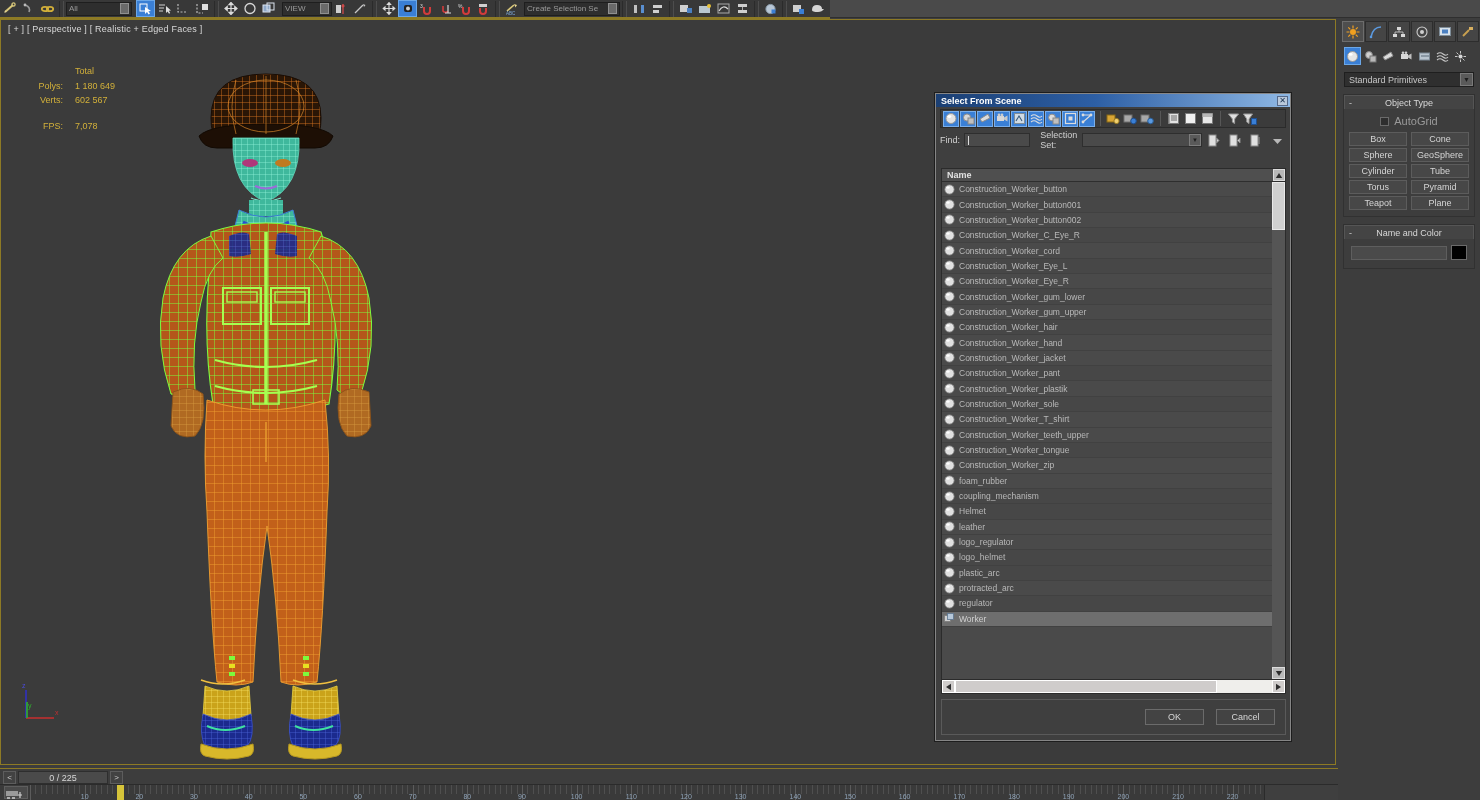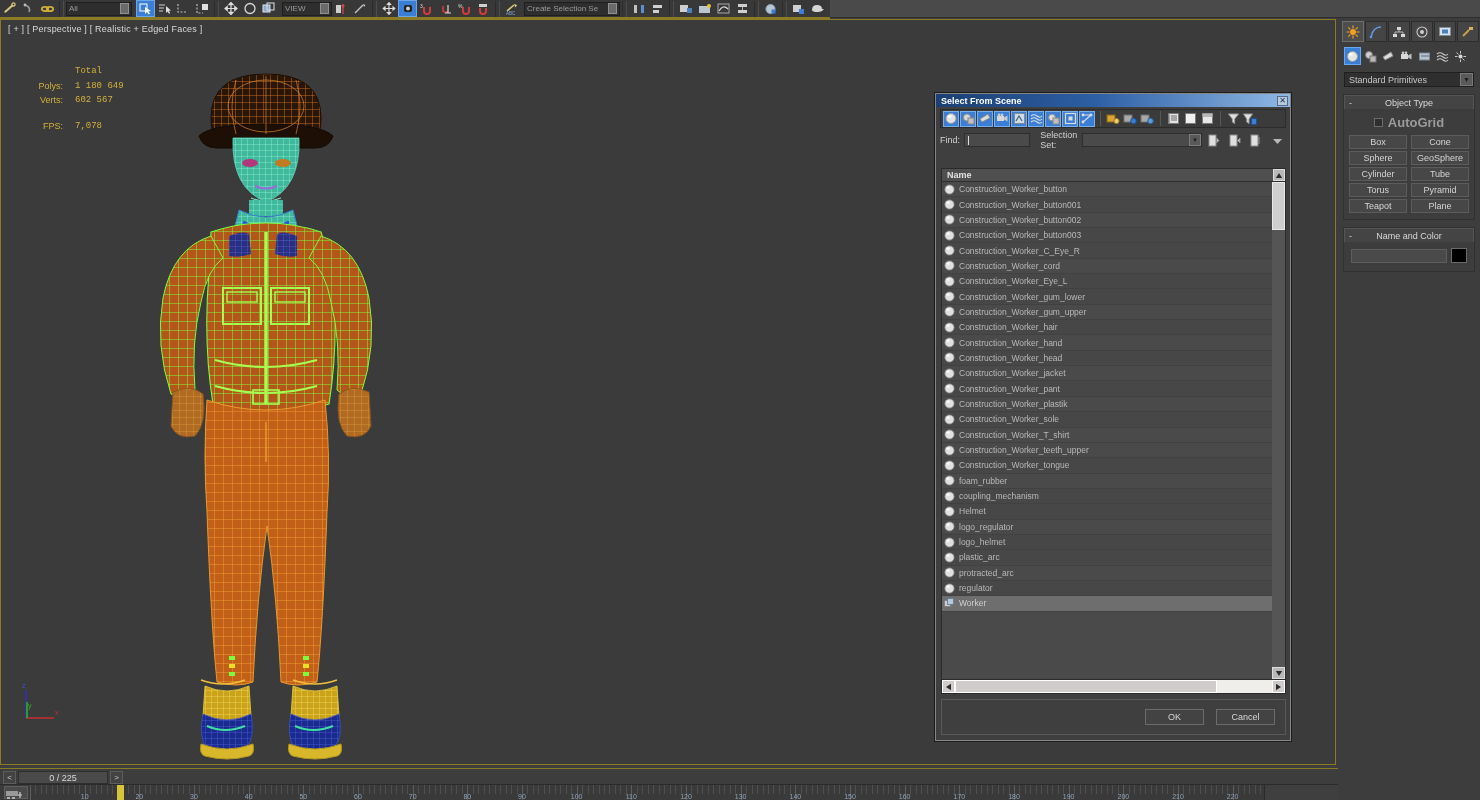--- a/index.html
+++ b/index.html
@@ -27,21 +27,21 @@
   .gold-line{ position:absolute; left:0; top:17px; width:830px; height:2px; background:#8d7a25; }
 
   
   .viewport{ position:absolute; left:0; top:19px; width:1336px; height:746px;
     background:#3b3b3b; border:1px solid #8d7a25; overflow:hidden; }
   .vp-label{ position:absolute; left:7px; top:4px; color:#d8d8d8; font-size:9px; letter-spacing:0.2px;}
   .vp-stats{ position:absolute; left:22px; top:44px; color:#d2b03a; font-size:9px; line-height:14.5px;}
   .vp-stats table{ border-collapse:collapse; font-size:9px; color:#d2b03a;}
   .vp-stats td{ padding:0 4px 0 0; vertical-align:top;}
   .vp-stats td.lbl{ text-align:right; width:44px;}
-  .vp-stats td.val{ padding-left:8px;font-family:Liberation Mono, monospace; }
+  .vp-stats td.val{ padding-left:8px; }
   .spacer-row td{ height:11px; }
 
   
   .tripod{ position:absolute; left:18px; bottom:38px; width:46px; height:48px;}
   
   .figure{ position:absolute; left:150px; top:40px; width:340px; height:710px; }
   svg.fig{ display:block; }
 
   
   .cmdpanel{ position:absolute; left:1338px; top:19px; width:142px; height:746px;
@@ -61,21 +61,21 @@
     border:1px solid #7a7a7a; display:flex; align-items:center; justify-content:center;
     color:#1d1d1d; font-size:7px;}
   .rollout{ margin:7px 5px 0 5px; border:1px solid #313131; background:#3d3d3d;}
   .ro-head{ height:14px; background:#444; border:1px solid #555; border-width:1px 1px 0 1px;
     display:flex; align-items:center; justify-content:center; position:relative;
     color:#d8d8d8; font-size:9px;}
   .ro-head .minus{ position:absolute; left:4px; color:#cfcfcf; font-size:9px;}
   .ro-body{ padding:4px 5px 6px 5px;}
   .autogrid{ display:flex; align-items:center; justify-content:center; margin:2px 0 5px 0;}
   .chk{ width:9px; height:9px; background:#2e2e2e; border:1px solid #6a6a6a; margin-right:5px;}
-  .autogrid span{ color:#9a9a9a; font-size:13px;font-weight:bold;}
+  .autogrid span{ color:#9a9a9a; font-size:11px;}
   .btngrid{ display:grid; grid-template-columns:1fr 1fr; gap:2px 4px;}
   .objbtn{ height:14px; background:#474747; border:1px solid #5c5c5c;
     color:#d5d5d5; font-size:9px; display:flex; align-items:center; justify-content:center;}
   .namecolor{ display:flex; align-items:center; gap:4px; padding:2px 2px;}
   .nc-field{ flex:1; height:14px; background:#4a4a4a; border:1px solid #5e5e5e;}
   .nc-swatch{ width:16px; height:15px; background:#000; border:1px solid #6a6a6a;}
 
   
   .dlg{ position:absolute; left:934px; top:73px; width:356px; height:648px;
     background:#3f3f3f; border:1px solid #868686; box-shadow:0 0 0 1px #1d1d1d;}
@@ -713,183 +713,192 @@
               </span>
               <span class="nm">Construction_Worker_button002</span>
             </div>
             <div class="row alt">
               <span class="ico">
                 <svg width="11" height="11" viewBox="0 0 11 11">
                   <circle cx="5.5" cy="5.5" r="4.6" fill="#e0e0e0" stroke="#8e8e8e" stroke-width="0.8"></circle>
                   <ellipse cx="4" cy="3.6" rx="1.8" ry="1.2" fill="#fdfdfd"></ellipse>
                 </svg>
               </span>
-              <span class="nm">Construction_Worker_button003</span>
+              <span class="nm">Construction_Worker_C_Eye_R</span>
+            </div>
+            <div class="row">
+              <span class="ico">
+                <svg width="11" height="11" viewBox="0 0 11 11">
+                  <circle cx="5.5" cy="5.5" r="4.6" fill="#e0e0e0" stroke="#8e8e8e" stroke-width="0.8"></circle>
+                  <ellipse cx="4" cy="3.6" rx="1.8" ry="1.2" fill="#fdfdfd"></ellipse>
+                </svg>
+              </span>
+              <span class="nm">Construction_Worker_cord</span>
             </div>
             <div class="row alt">
               <span class="ico">
                 <svg width="11" height="11" viewBox="0 0 11 11">
                   <circle cx="5.5" cy="5.5" r="4.6" fill="#e0e0e0" stroke="#8e8e8e" stroke-width="0.8"></circle>
                   <ellipse cx="4" cy="3.6" rx="1.8" ry="1.2" fill="#fdfdfd"></ellipse>
                 </svg>
               </span>
-              <span class="nm">Construction_Worker_C_Eye_R</span>
-            </div>
-            <div class="row">
-              <span class="ico">
-                <svg width="11" height="11" viewBox="0 0 11 11">
-                  <circle cx="5.5" cy="5.5" r="4.6" fill="#e0e0e0" stroke="#8e8e8e" stroke-width="0.8"></circle>
-                  <ellipse cx="4" cy="3.6" rx="1.8" ry="1.2" fill="#fdfdfd"></ellipse>
-                </svg>
-              </span>
-              <span class="nm">Construction_Worker_cord</span>
+              <span class="nm">Construction_Worker_Eye_L</span>
+            </div>
+            <div class="row">
+              <span class="ico">
+                <svg width="11" height="11" viewBox="0 0 11 11">
+                  <circle cx="5.5" cy="5.5" r="4.6" fill="#e0e0e0" stroke="#8e8e8e" stroke-width="0.8"></circle>
+                  <ellipse cx="4" cy="3.6" rx="1.8" ry="1.2" fill="#fdfdfd"></ellipse>
+                </svg>
+              </span>
+              <span class="nm">Construction_Worker_Eye_R</span>
             </div>
             <div class="row alt">
               <span class="ico">
                 <svg width="11" height="11" viewBox="0 0 11 11">
                   <circle cx="5.5" cy="5.5" r="4.6" fill="#e0e0e0" stroke="#8e8e8e" stroke-width="0.8"></circle>
                   <ellipse cx="4" cy="3.6" rx="1.8" ry="1.2" fill="#fdfdfd"></ellipse>
                 </svg>
               </span>
-              <span class="nm">Construction_Worker_Eye_L</span>
+              <span class="nm">Construction_Worker_gum_lower</span>
+            </div>
+            <div class="row">
+              <span class="ico">
+                <svg width="11" height="11" viewBox="0 0 11 11">
+                  <circle cx="5.5" cy="5.5" r="4.6" fill="#e0e0e0" stroke="#8e8e8e" stroke-width="0.8"></circle>
+                  <ellipse cx="4" cy="3.6" rx="1.8" ry="1.2" fill="#fdfdfd"></ellipse>
+                </svg>
+              </span>
+              <span class="nm">Construction_Worker_gum_upper</span>
             </div>
             <div class="row alt">
               <span class="ico">
                 <svg width="11" height="11" viewBox="0 0 11 11">
                   <circle cx="5.5" cy="5.5" r="4.6" fill="#e0e0e0" stroke="#8e8e8e" stroke-width="0.8"></circle>
                   <ellipse cx="4" cy="3.6" rx="1.8" ry="1.2" fill="#fdfdfd"></ellipse>
                 </svg>
               </span>
-              <span class="nm">Construction_Worker_gum_lower</span>
-            </div>
-            <div class="row">
-              <span class="ico">
-                <svg width="11" height="11" viewBox="0 0 11 11">
-                  <circle cx="5.5" cy="5.5" r="4.6" fill="#e0e0e0" stroke="#8e8e8e" stroke-width="0.8"></circle>
-                  <ellipse cx="4" cy="3.6" rx="1.8" ry="1.2" fill="#fdfdfd"></ellipse>
-                </svg>
-              </span>
-              <span class="nm">Construction_Worker_gum_upper</span>
+              <span class="nm">Construction_Worker_hair</span>
+            </div>
+            <div class="row">
+              <span class="ico">
+                <svg width="11" height="11" viewBox="0 0 11 11">
+                  <circle cx="5.5" cy="5.5" r="4.6" fill="#e0e0e0" stroke="#8e8e8e" stroke-width="0.8"></circle>
+                  <ellipse cx="4" cy="3.6" rx="1.8" ry="1.2" fill="#fdfdfd"></ellipse>
+                </svg>
+              </span>
+              <span class="nm">Construction_Worker_hand</span>
+            </div>
+            <div class="row">
+              <span class="ico">
+                <svg width="11" height="11" viewBox="0 0 11 11">
+                  <circle cx="5.5" cy="5.5" r="4.6" fill="#e0e0e0" stroke="#8e8e8e" stroke-width="0.8"></circle>
+                  <ellipse cx="4" cy="3.6" rx="1.8" ry="1.2" fill="#fdfdfd"></ellipse>
+                </svg>
+              </span>
+              <span class="nm">Construction_Worker_jacket</span>
             </div>
             <div class="row alt">
               <span class="ico">
                 <svg width="11" height="11" viewBox="0 0 11 11">
                   <circle cx="5.5" cy="5.5" r="4.6" fill="#e0e0e0" stroke="#8e8e8e" stroke-width="0.8"></circle>
                   <ellipse cx="4" cy="3.6" rx="1.8" ry="1.2" fill="#fdfdfd"></ellipse>
                 </svg>
               </span>
-              <span class="nm">Construction_Worker_hair</span>
-            </div>
-            <div class="row">
-              <span class="ico">
-                <svg width="11" height="11" viewBox="0 0 11 11">
-                  <circle cx="5.5" cy="5.5" r="4.6" fill="#e0e0e0" stroke="#8e8e8e" stroke-width="0.8"></circle>
-                  <ellipse cx="4" cy="3.6" rx="1.8" ry="1.2" fill="#fdfdfd"></ellipse>
-                </svg>
-              </span>
-              <span class="nm">Construction_Worker_hand</span>
+              <span class="nm">Construction_Worker_pant</span>
+            </div>
+            <div class="row">
+              <span class="ico">
+                <svg width="11" height="11" viewBox="0 0 11 11">
+                  <circle cx="5.5" cy="5.5" r="4.6" fill="#e0e0e0" stroke="#8e8e8e" stroke-width="0.8"></circle>
+                  <ellipse cx="4" cy="3.6" rx="1.8" ry="1.2" fill="#fdfdfd"></ellipse>
+                </svg>
+              </span>
+              <span class="nm">Construction_Worker_plastik</span>
             </div>
             <div class="row alt">
               <span class="ico">
                 <svg width="11" height="11" viewBox="0 0 11 11">
                   <circle cx="5.5" cy="5.5" r="4.6" fill="#e0e0e0" stroke="#8e8e8e" stroke-width="0.8"></circle>
                   <ellipse cx="4" cy="3.6" rx="1.8" ry="1.2" fill="#fdfdfd"></ellipse>
                 </svg>
               </span>
-              <span class="nm">Construction_Worker_head</span>
-            </div>
-            <div class="row">
-              <span class="ico">
-                <svg width="11" height="11" viewBox="0 0 11 11">
-                  <circle cx="5.5" cy="5.5" r="4.6" fill="#e0e0e0" stroke="#8e8e8e" stroke-width="0.8"></circle>
-                  <ellipse cx="4" cy="3.6" rx="1.8" ry="1.2" fill="#fdfdfd"></ellipse>
-                </svg>
-              </span>
-              <span class="nm">Construction_Worker_jacket</span>
+              <span class="nm">Construction_Worker_sole</span>
+            </div>
+            <div class="row">
+              <span class="ico">
+                <svg width="11" height="11" viewBox="0 0 11 11">
+                  <circle cx="5.5" cy="5.5" r="4.6" fill="#e0e0e0" stroke="#8e8e8e" stroke-width="0.8"></circle>
+                  <ellipse cx="4" cy="3.6" rx="1.8" ry="1.2" fill="#fdfdfd"></ellipse>
+                </svg>
+              </span>
+              <span class="nm">Construction_Worker_T_shirt</span>
+            </div>
+            <div class="row">
+              <span class="ico">
+                <svg width="11" height="11" viewBox="0 0 11 11">
+                  <circle cx="5.5" cy="5.5" r="4.6" fill="#e0e0e0" stroke="#8e8e8e" stroke-width="0.8"></circle>
+                  <ellipse cx="4" cy="3.6" rx="1.8" ry="1.2" fill="#fdfdfd"></ellipse>
+                </svg>
+              </span>
+              <span class="nm">Construction_Worker_teeth_upper</span>
             </div>
             <div class="row alt">
               <span class="ico">
                 <svg width="11" height="11" viewBox="0 0 11 11">
                   <circle cx="5.5" cy="5.5" r="4.6" fill="#e0e0e0" stroke="#8e8e8e" stroke-width="0.8"></circle>
                   <ellipse cx="4" cy="3.6" rx="1.8" ry="1.2" fill="#fdfdfd"></ellipse>
                 </svg>
               </span>
-              <span class="nm">Construction_Worker_pant</span>
-            </div>
-            <div class="row">
-              <span class="ico">
-                <svg width="11" height="11" viewBox="0 0 11 11">
-                  <circle cx="5.5" cy="5.5" r="4.6" fill="#e0e0e0" stroke="#8e8e8e" stroke-width="0.8"></circle>
-                  <ellipse cx="4" cy="3.6" rx="1.8" ry="1.2" fill="#fdfdfd"></ellipse>
-                </svg>
-              </span>
-              <span class="nm">Construction_Worker_plastik</span>
+              <span class="nm">Construction_Worker_tongue</span>
+            </div>
+            <div class="row">
+              <span class="ico">
+                <svg width="11" height="11" viewBox="0 0 11 11">
+                  <circle cx="5.5" cy="5.5" r="4.6" fill="#e0e0e0" stroke="#8e8e8e" stroke-width="0.8"></circle>
+                  <ellipse cx="4" cy="3.6" rx="1.8" ry="1.2" fill="#fdfdfd"></ellipse>
+                </svg>
+              </span>
+              <span class="nm">Construction_Worker_zip</span>
+            </div>
+            <div class="row">
+              <span class="ico">
+                <svg width="11" height="11" viewBox="0 0 11 11">
+                  <circle cx="5.5" cy="5.5" r="4.6" fill="#e0e0e0" stroke="#8e8e8e" stroke-width="0.8"></circle>
+                  <ellipse cx="4" cy="3.6" rx="1.8" ry="1.2" fill="#fdfdfd"></ellipse>
+                </svg>
+              </span>
+              <span class="nm">foam_rubber</span>
             </div>
             <div class="row alt">
               <span class="ico">
                 <svg width="11" height="11" viewBox="0 0 11 11">
                   <circle cx="5.5" cy="5.5" r="4.6" fill="#e0e0e0" stroke="#8e8e8e" stroke-width="0.8"></circle>
                   <ellipse cx="4" cy="3.6" rx="1.8" ry="1.2" fill="#fdfdfd"></ellipse>
                 </svg>
               </span>
-              <span class="nm">Construction_Worker_sole</span>
-            </div>
-            <div class="row">
-              <span class="ico">
-                <svg width="11" height="11" viewBox="0 0 11 11">
-                  <circle cx="5.5" cy="5.5" r="4.6" fill="#e0e0e0" stroke="#8e8e8e" stroke-width="0.8"></circle>
-                  <ellipse cx="4" cy="3.6" rx="1.8" ry="1.2" fill="#fdfdfd"></ellipse>
-                </svg>
-              </span>
-              <span class="nm">Construction_Worker_T_shirt</span>
-            </div>
-            <div class="row">
-              <span class="ico">
-                <svg width="11" height="11" viewBox="0 0 11 11">
-                  <circle cx="5.5" cy="5.5" r="4.6" fill="#e0e0e0" stroke="#8e8e8e" stroke-width="0.8"></circle>
-                  <ellipse cx="4" cy="3.6" rx="1.8" ry="1.2" fill="#fdfdfd"></ellipse>
-                </svg>
-              </span>
-              <span class="nm">Construction_Worker_teeth_upper</span>
+              <span class="nm">coupling_mechanism</span>
             </div>
             <div class="row alt">
               <span class="ico">
                 <svg width="11" height="11" viewBox="0 0 11 11">
                   <circle cx="5.5" cy="5.5" r="4.6" fill="#e0e0e0" stroke="#8e8e8e" stroke-width="0.8"></circle>
                   <ellipse cx="4" cy="3.6" rx="1.8" ry="1.2" fill="#fdfdfd"></ellipse>
                 </svg>
               </span>
-              <span class="nm">Construction_Worker_tongue</span>
-            </div>
-            <div class="row">
-              <span class="ico">
-                <svg width="11" height="11" viewBox="0 0 11 11">
-                  <circle cx="5.5" cy="5.5" r="4.6" fill="#e0e0e0" stroke="#8e8e8e" stroke-width="0.8"></circle>
-                  <ellipse cx="4" cy="3.6" rx="1.8" ry="1.2" fill="#fdfdfd"></ellipse>
-                </svg>
-              </span>
-              <span class="nm">foam_rubber</span>
-            </div>
-            <div class="row alt">
-              <span class="ico">
-                <svg width="11" height="11" viewBox="0 0 11 11">
-                  <circle cx="5.5" cy="5.5" r="4.6" fill="#e0e0e0" stroke="#8e8e8e" stroke-width="0.8"></circle>
-                  <ellipse cx="4" cy="3.6" rx="1.8" ry="1.2" fill="#fdfdfd"></ellipse>
-                </svg>
-              </span>
-              <span class="nm">coupling_mechanism</span>
-            </div>
-            <div class="row alt">
-              <span class="ico">
-                <svg width="11" height="11" viewBox="0 0 11 11">
-                  <circle cx="5.5" cy="5.5" r="4.6" fill="#e0e0e0" stroke="#8e8e8e" stroke-width="0.8"></circle>
-                  <ellipse cx="4" cy="3.6" rx="1.8" ry="1.2" fill="#fdfdfd"></ellipse>
-                </svg>
-              </span>
               <span class="nm">Helmet</span>
+            </div>
+            <div class="row">
+              <span class="ico">
+                <svg width="11" height="11" viewBox="0 0 11 11">
+                  <circle cx="5.5" cy="5.5" r="4.6" fill="#e0e0e0" stroke="#8e8e8e" stroke-width="0.8"></circle>
+                  <ellipse cx="4" cy="3.6" rx="1.8" ry="1.2" fill="#fdfdfd"></ellipse>
+                </svg>
+              </span>
+              <span class="nm">leather</span>
             </div>
             <div class="row">
               <span class="ico">
                 <svg width="11" height="11" viewBox="0 0 11 11">
                   <circle cx="5.5" cy="5.5" r="4.6" fill="#e0e0e0" stroke="#8e8e8e" stroke-width="0.8"></circle>
                   <ellipse cx="4" cy="3.6" rx="1.8" ry="1.2" fill="#fdfdfd"></ellipse>
                 </svg>
               </span>
               <span class="nm">logo_regulator</span>
             </div>

